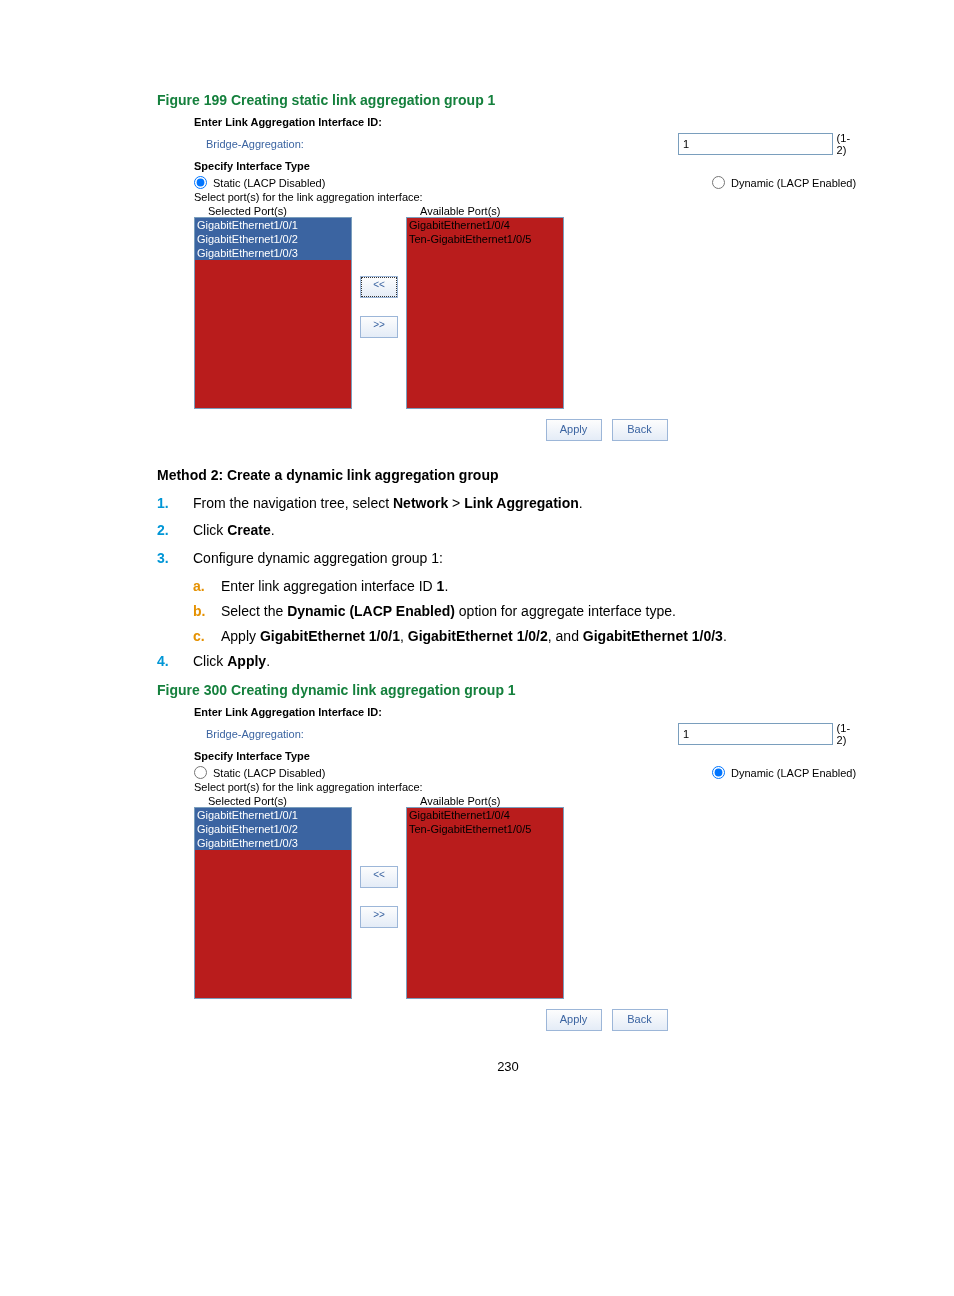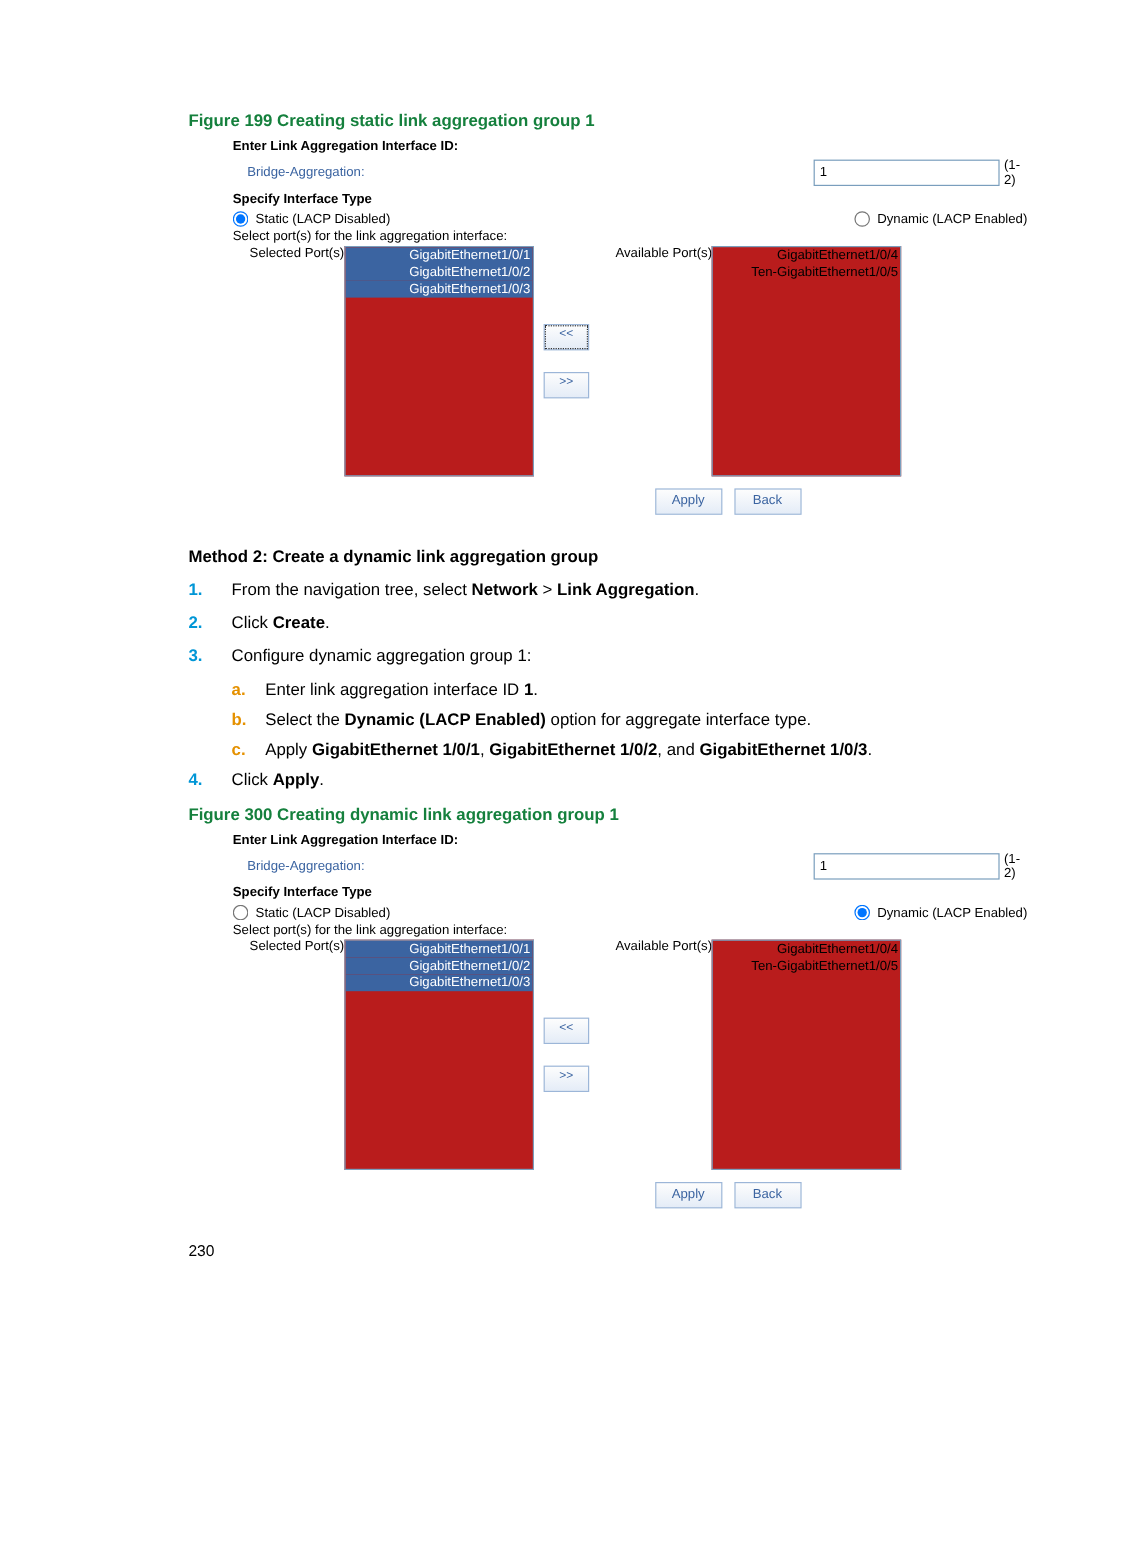--- a/index.html
+++ b/index.html
@@ -78,22 +78,21 @@
   .port-section {
     margin-top: 2px;
   }
   .port-cols {
     display: flex;
     align-items: center;
     gap: 8px;
   }
   .port-col {
     display:flex;
-    flex-direction:row;
-    text-align:right;
+    flex-direction:column;
   }
   .port-col-hdr {
     font-size: 11px;
     padding-left: 14px;
   }
   .port-list {
     border: 1px solid #7a9ebd;
     width: 156px;
     height: 190px;
     background: #b91c1c;
@@ -187,21 +186,21 @@
     line-height: 1.5;
   }
   ol.sub .let {
     color: #e59100;
     font-weight: bold;
     width: 28px;
     flex-shrink:0;
   }
   .b { font-weight: bold; }
   .page-num {
-    text-align:left;
+    text-align:center;
     font-size: 13px;
     margin-top: 28px;
   }
 </style>
 </head>
 <body>
 
 <div class="page">
 
   <div class="figure-caption">Figure 199 Creating static link aggregation group 1</div>

